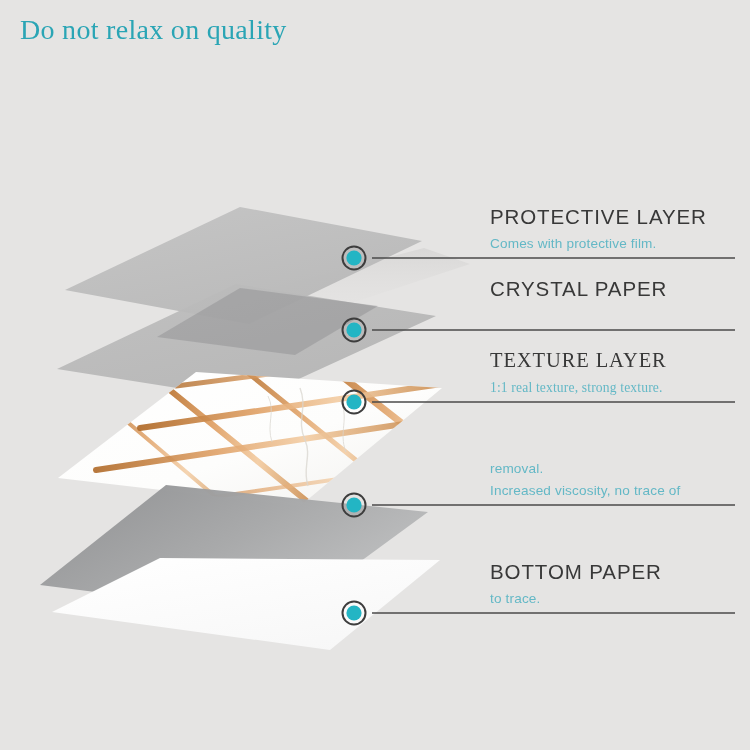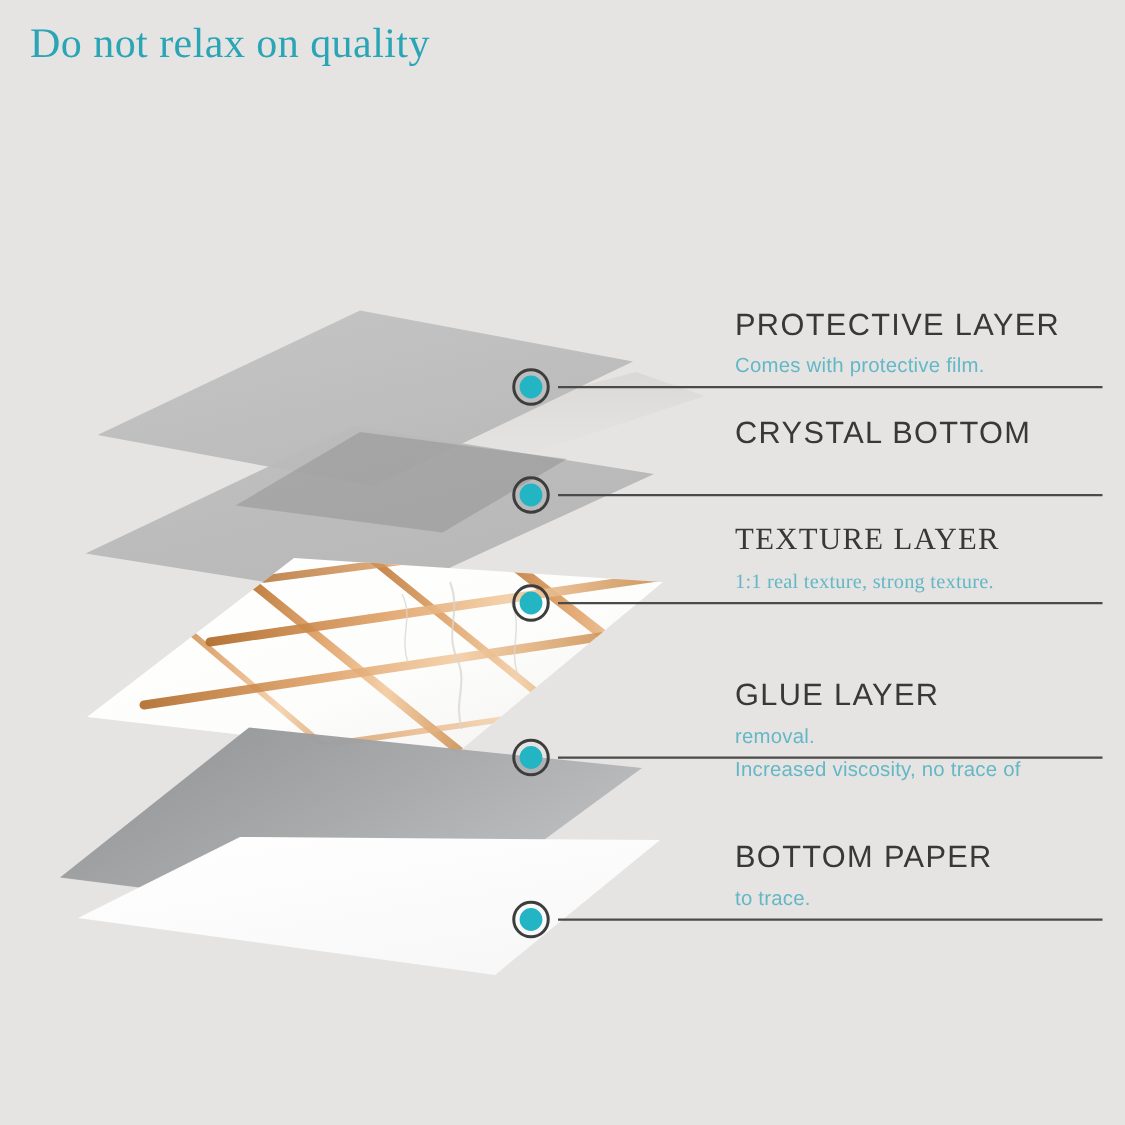--- a/index.html
+++ b/index.html
@@ -174,30 +174,29 @@
   </svg>
 
   <div class="labels" id="labels">
       <div class="label-block" style="top: 206px;">
         <div class="label-title">PROTECTIVE LAYER</div>
         <div class="label-desc">
           <span>Comes with protective film.</span>
         </div>
       </div>
       <div class="label-block" style="top: 278px;">
-        <div class="label-title">CRYSTAL BOTTOM</div>
+        <div class="label-title">CRYSTAL PAPER</div>
       </div>
       <div class="label-block" style="top: 350px; font-family: Liberation Serif, serif;">
         <div class="label-title">TEXTURE LAYER</div>
         <div class="label-desc">
           <span>1:1 real texture, strong texture.</span>
         </div>
       </div>
       <div class="label-block" style="top: 453px;">
-        <div class="label-title">GLUE LAYER</div>
         <div class="label-desc">
           <span>removal.</span>
           <span>Increased viscosity, no trace of</span>
         </div>
       </div>
       <div class="label-block" style="top: 561px;">
         <div class="label-title">BOTTOM PAPER</div>
         <div class="label-desc">
           <span>to trace.</span>
         </div>

